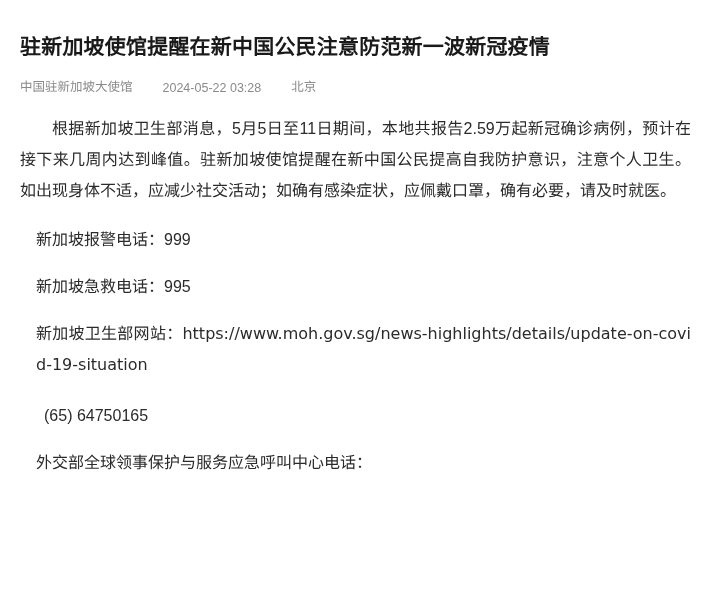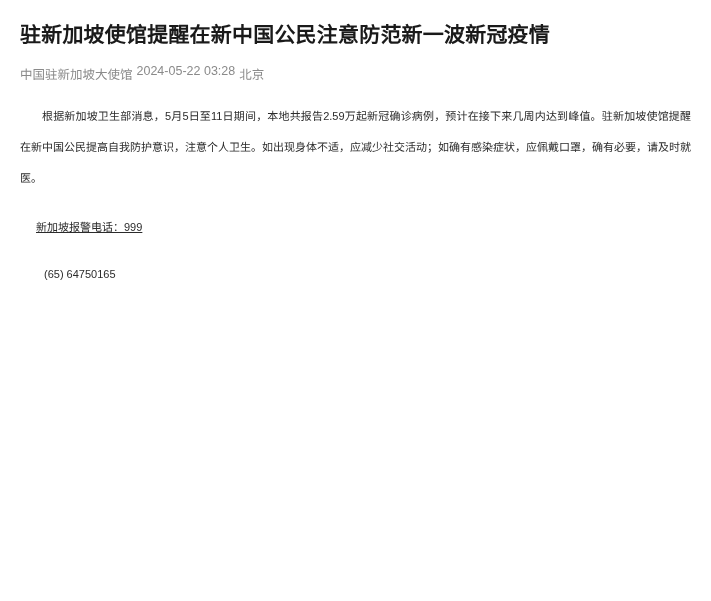--- a/index.html
+++ b/index.html
@@ -17,50 +17,49 @@
   .article {
     padding: 16px 20px 0 20px;
     box-sizing: border-box;
   }
   .headline {
     font-size: 21px;
     line-height: 30px;
     font-weight: bold;
     color: #1a1a1a;
     letter-spacing: 0.2px;
-    margin: 4px 0 14px 0;
+    margin: 16px 0 14px 0;
   }
   .meta {
     font-size: 12.5px;
     color: #8a8a8a;
     margin: 0 0 18px 0;
     display: flex;
-    align-items: flex-start;
-    gap: 4px;
+    align-items: flex-end;
+    gap: 30px;
   }
   .meta span {
     white-space: nowrap;
   }
   .body-block {
-    font-size: 11px;
+    font-size: 16px;
     line-height: 31px;
     color: #2b2b2b;
   }
   .para {
     margin: 0 0 18px 0;
     text-align: justify;
     text-justify: inter-ideograph;
   }
   .para.indent {
     text-indent: 2em;
   }
   .para.pad-left {
     padding-left: 16px;
     margin-bottom: 16px;
-    text-decoration: underline;
   }
   .para.pad-left2 {
     padding-left: 24px;
     margin-bottom: 16px;
     margin-top: 7px;
   }
   .para.url-para {
     text-align: justify;
     text-justify: inter-character;
     padding-left: 16px;
@@ -83,21 +82,24 @@
     <span>2024-05-22 03:28</span>
     <span>北京</span>
   </div>
 
   <div class="body-block">
 
     <p class="para indent">根据新加坡卫生部消息，5月5日至11日期间，本地共报告2.59万起新冠确诊病例，预计在接下来几周内达到峰值。驻新加坡使馆提醒在新中国公民提高自我防护意识，注意个人卫生。如出现身体不适，应减少社交活动；如确有感染症状，应佩戴口罩，确有必要，请及时就医。</p>
 
     <p class="para pad-left">新加坡报警电话：999</p>
 
+    <p class="para pad-left">新加坡急救电话：995</p>
 
+    <p class="para url-para"><span>新加坡卫生部网站：</span><span class="url-text">https://www.moh.gov.sg/news-highlights/details/update-on-covid-19-situation</span></p>
 
 
     <p class="para pad-left2">(65) 64750165</p>
 
+    <p class="para pad-left">外交部全球领事保护与服务应急呼叫中心电话：</p>
 
 
   </div>
 </div>
 
 </body></html>

